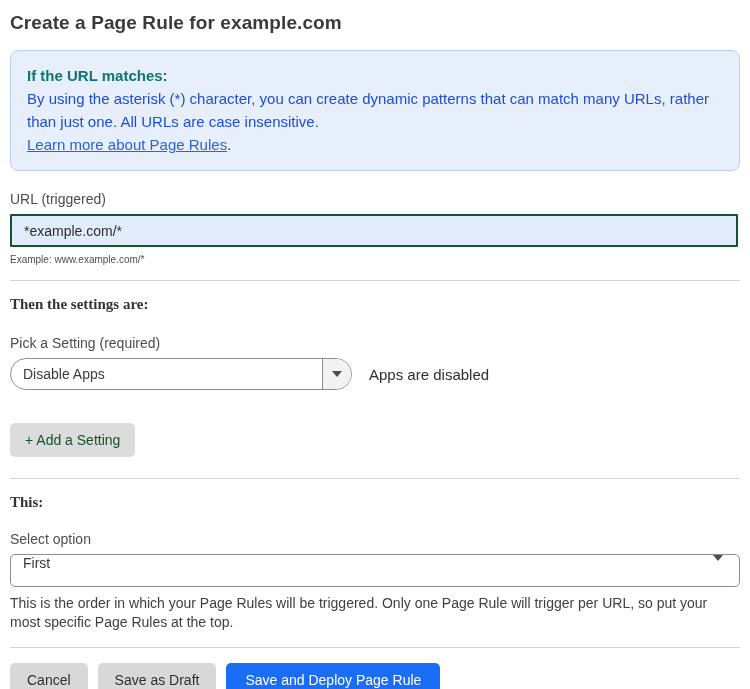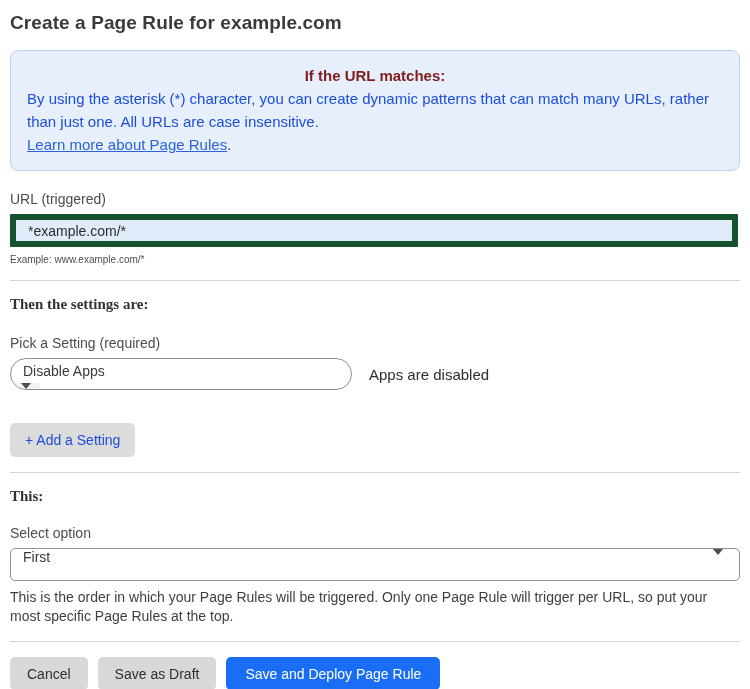--- a/index.html
+++ b/index.html
@@ -26,43 +26,42 @@
     border: 1px solid #b8d3f0;
     border-radius: 8px;
     padding: 13px 16px 14px 16px;
     color: #1f3d7a;
     font-size: 15px;
     line-height: 23px;
     margin-bottom: 20px;
   }
   .info-box .info-heading {
     font-weight: bold;
-    color: #7f1d1d;
-    text-align: center;
+    color: #0f766e;
   }
   .info-box .info-body { color: #1d4ed8; }
   .info-box a.info-link {
     color: #2b62d9;
     text-decoration: underline;
     cursor: pointer;
   }
   .info-box .info-link-suffix { color: #24427e; }
 
   .field-label {
     font-size: 14px;
     color: #4d4d4d;
     margin-bottom: 7px;
   }
 
   .url-input {
     display: block;
     width: 728px;
     height: 33px;
     background: #e1ebf9;
-    border: 6px solid #14532d;
+    border: 2px solid #14532d;
     border-radius: 1px;
     padding: 0 12px;
     font-family: "Liberation Sans", sans-serif;
     font-size: 14px;
     color: #2e2e2e;
     outline: none;
   }
   .field-example {
     font-size: 10px;
     color: #4d4d4d;
@@ -91,21 +90,20 @@
   .setting-dropdown {
     display: flex;
     align-items: stretch;
     width: 342px;
     height: 32px;
     background: #ffffff;
     border: 1px solid #8f8f8f;
     border-radius: 16px;
     overflow: hidden;
     cursor: pointer;
-    flex-direction: column;
   }
   .setting-dropdown .dropdown-value {
     flex: 1;
     display: flex;
     align-items: center;
     padding-left: 12px;
     font-size: 14px;
     color: #3a3a3a;
   }
   .setting-dropdown .dropdown-arrow-btn {
@@ -124,28 +122,28 @@
     border-top: 6px solid #4d4d4d;
   }
   .setting-status {
     margin-left: 17px;
     font-size: 15px;
     color: #2e2e2e;
   }
 
   .add-setting-btn {
     display: inline-block;
-    margin: 33px 0 0 0;
+    margin: 33px 0 6px 0;
     background: #dcdcdc;
     border: none;
     border-radius: 5px;
     padding: 9px 15px;
     font-family: "Liberation Sans", sans-serif;
     font-size: 14px;
-    color: #1d4ed8;
+    color: #14532d;
     cursor: pointer;
   }
 
   .order-select {
     display: flex;
     justify-content: space-between;
     width: 730px;
     height: 33px;
     background: #ffffff;
     border: 1px solid #8f8f8f;

